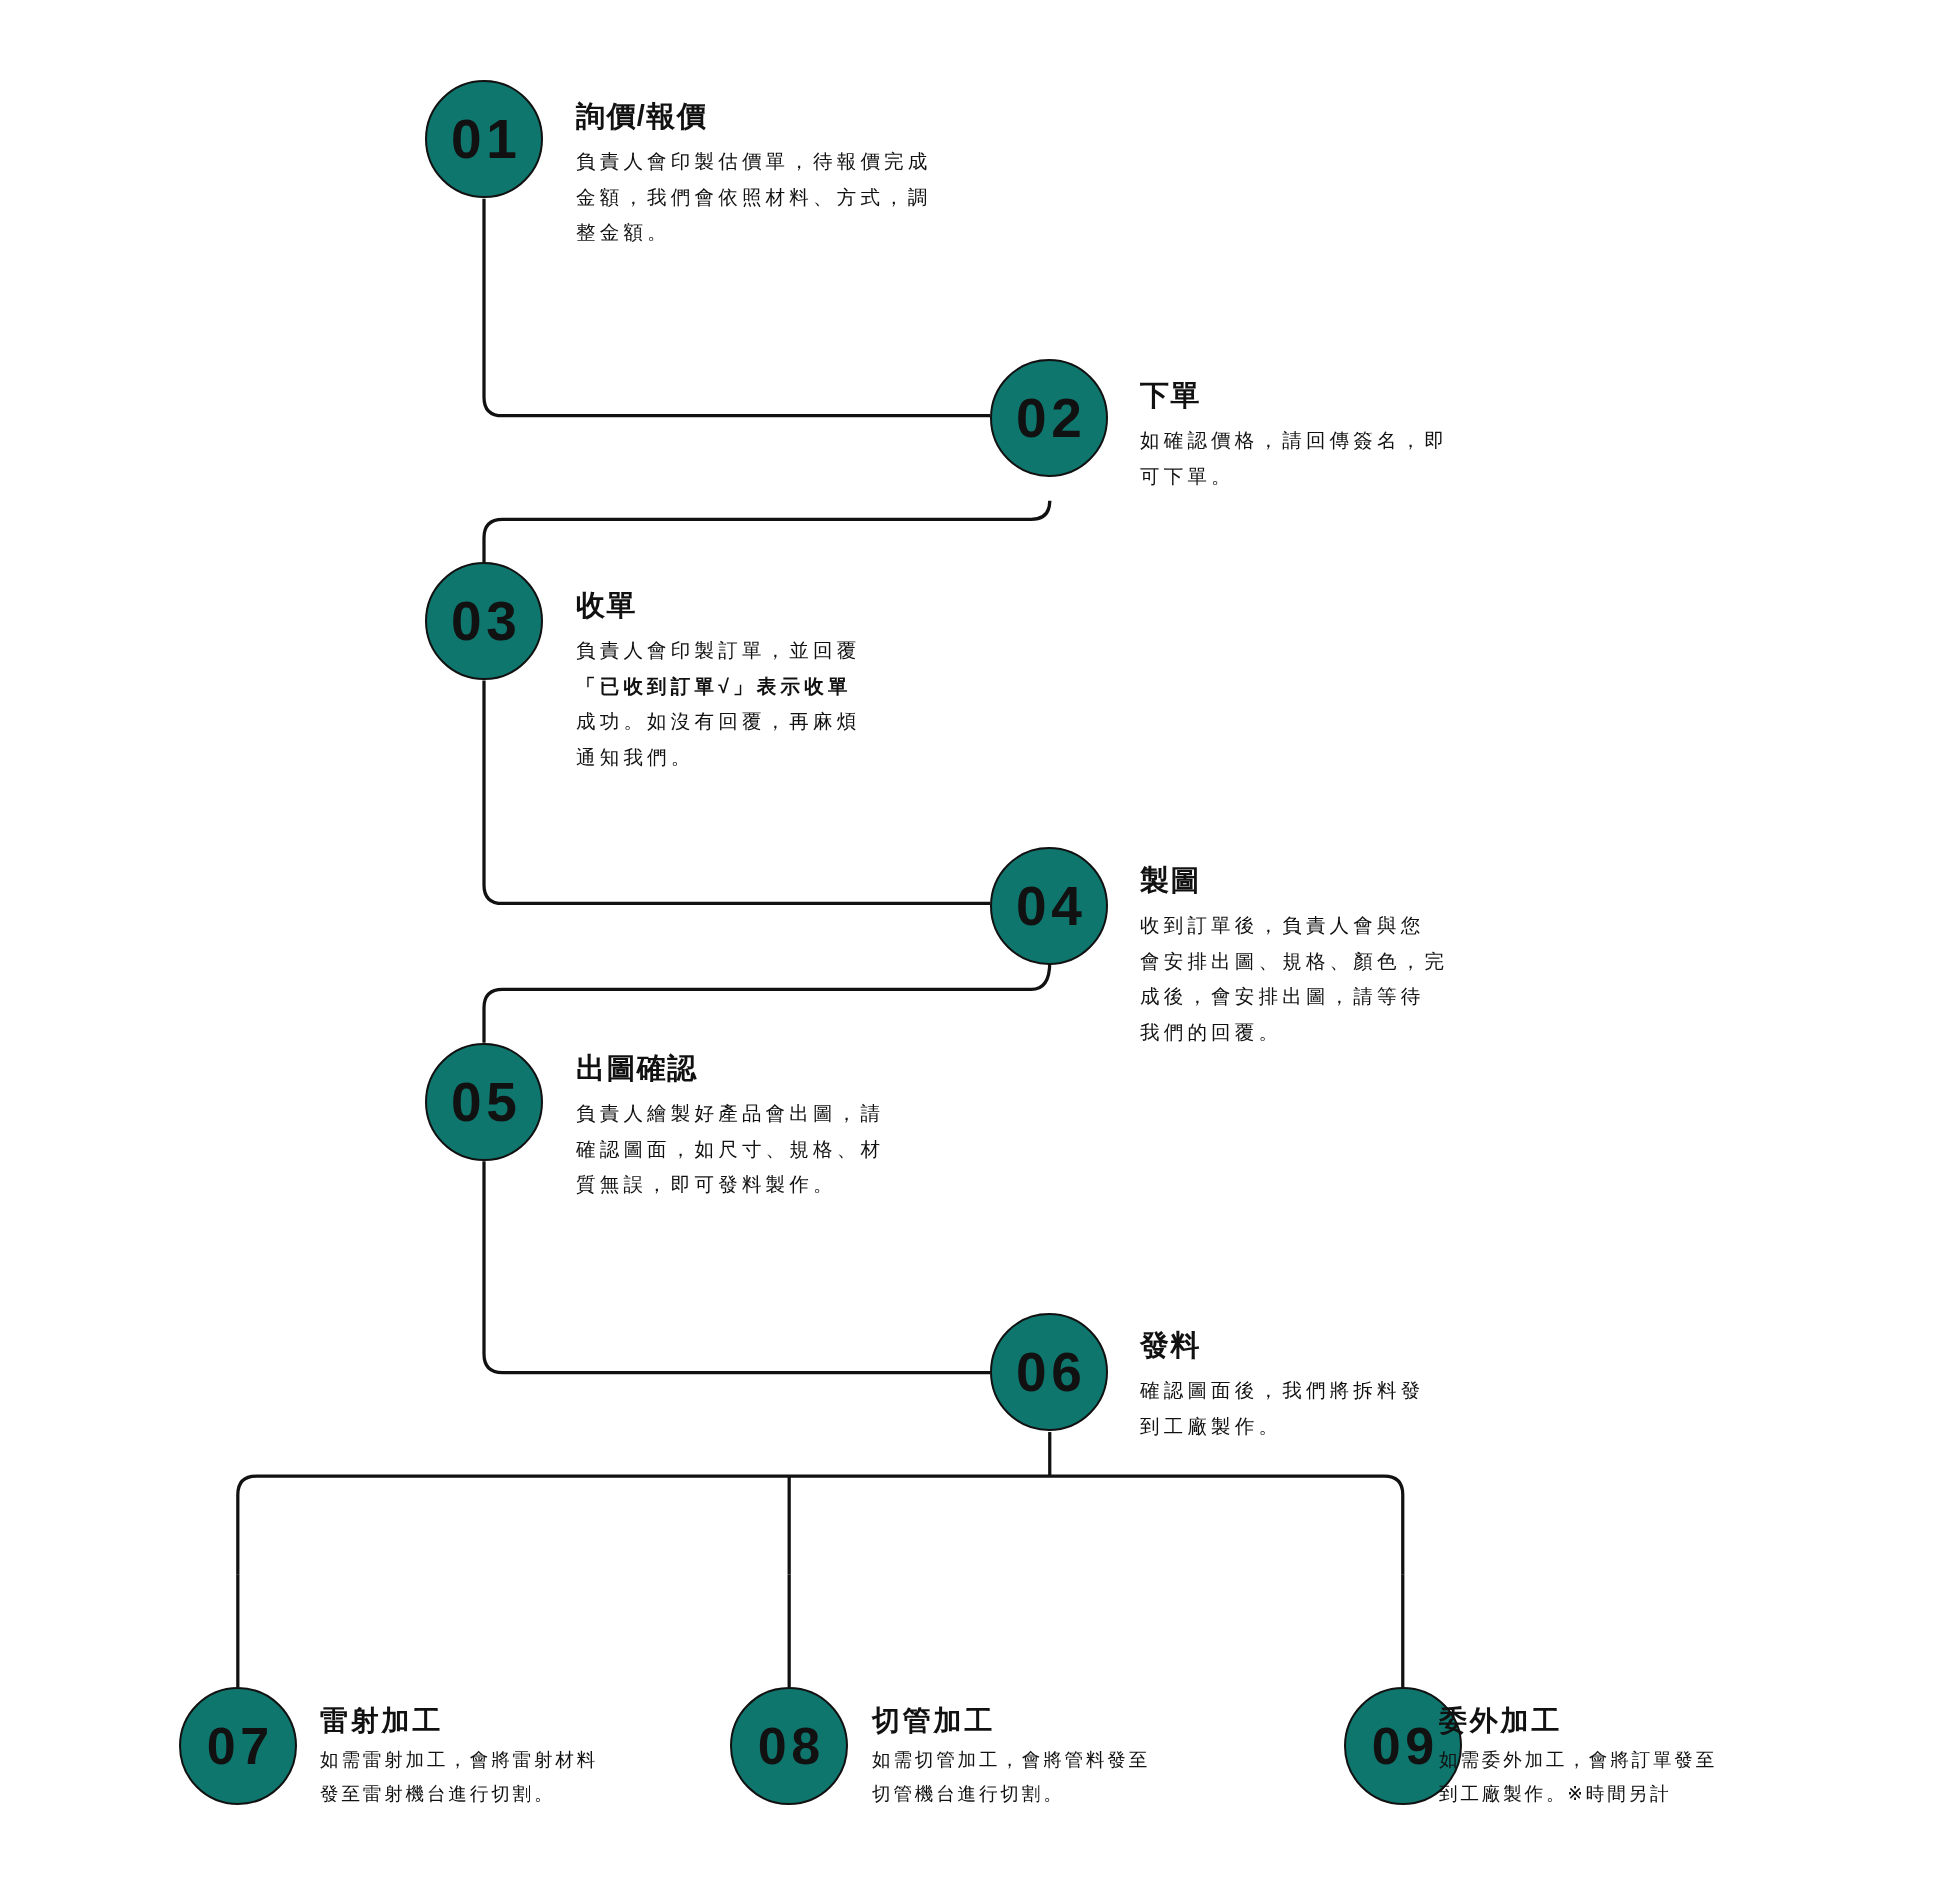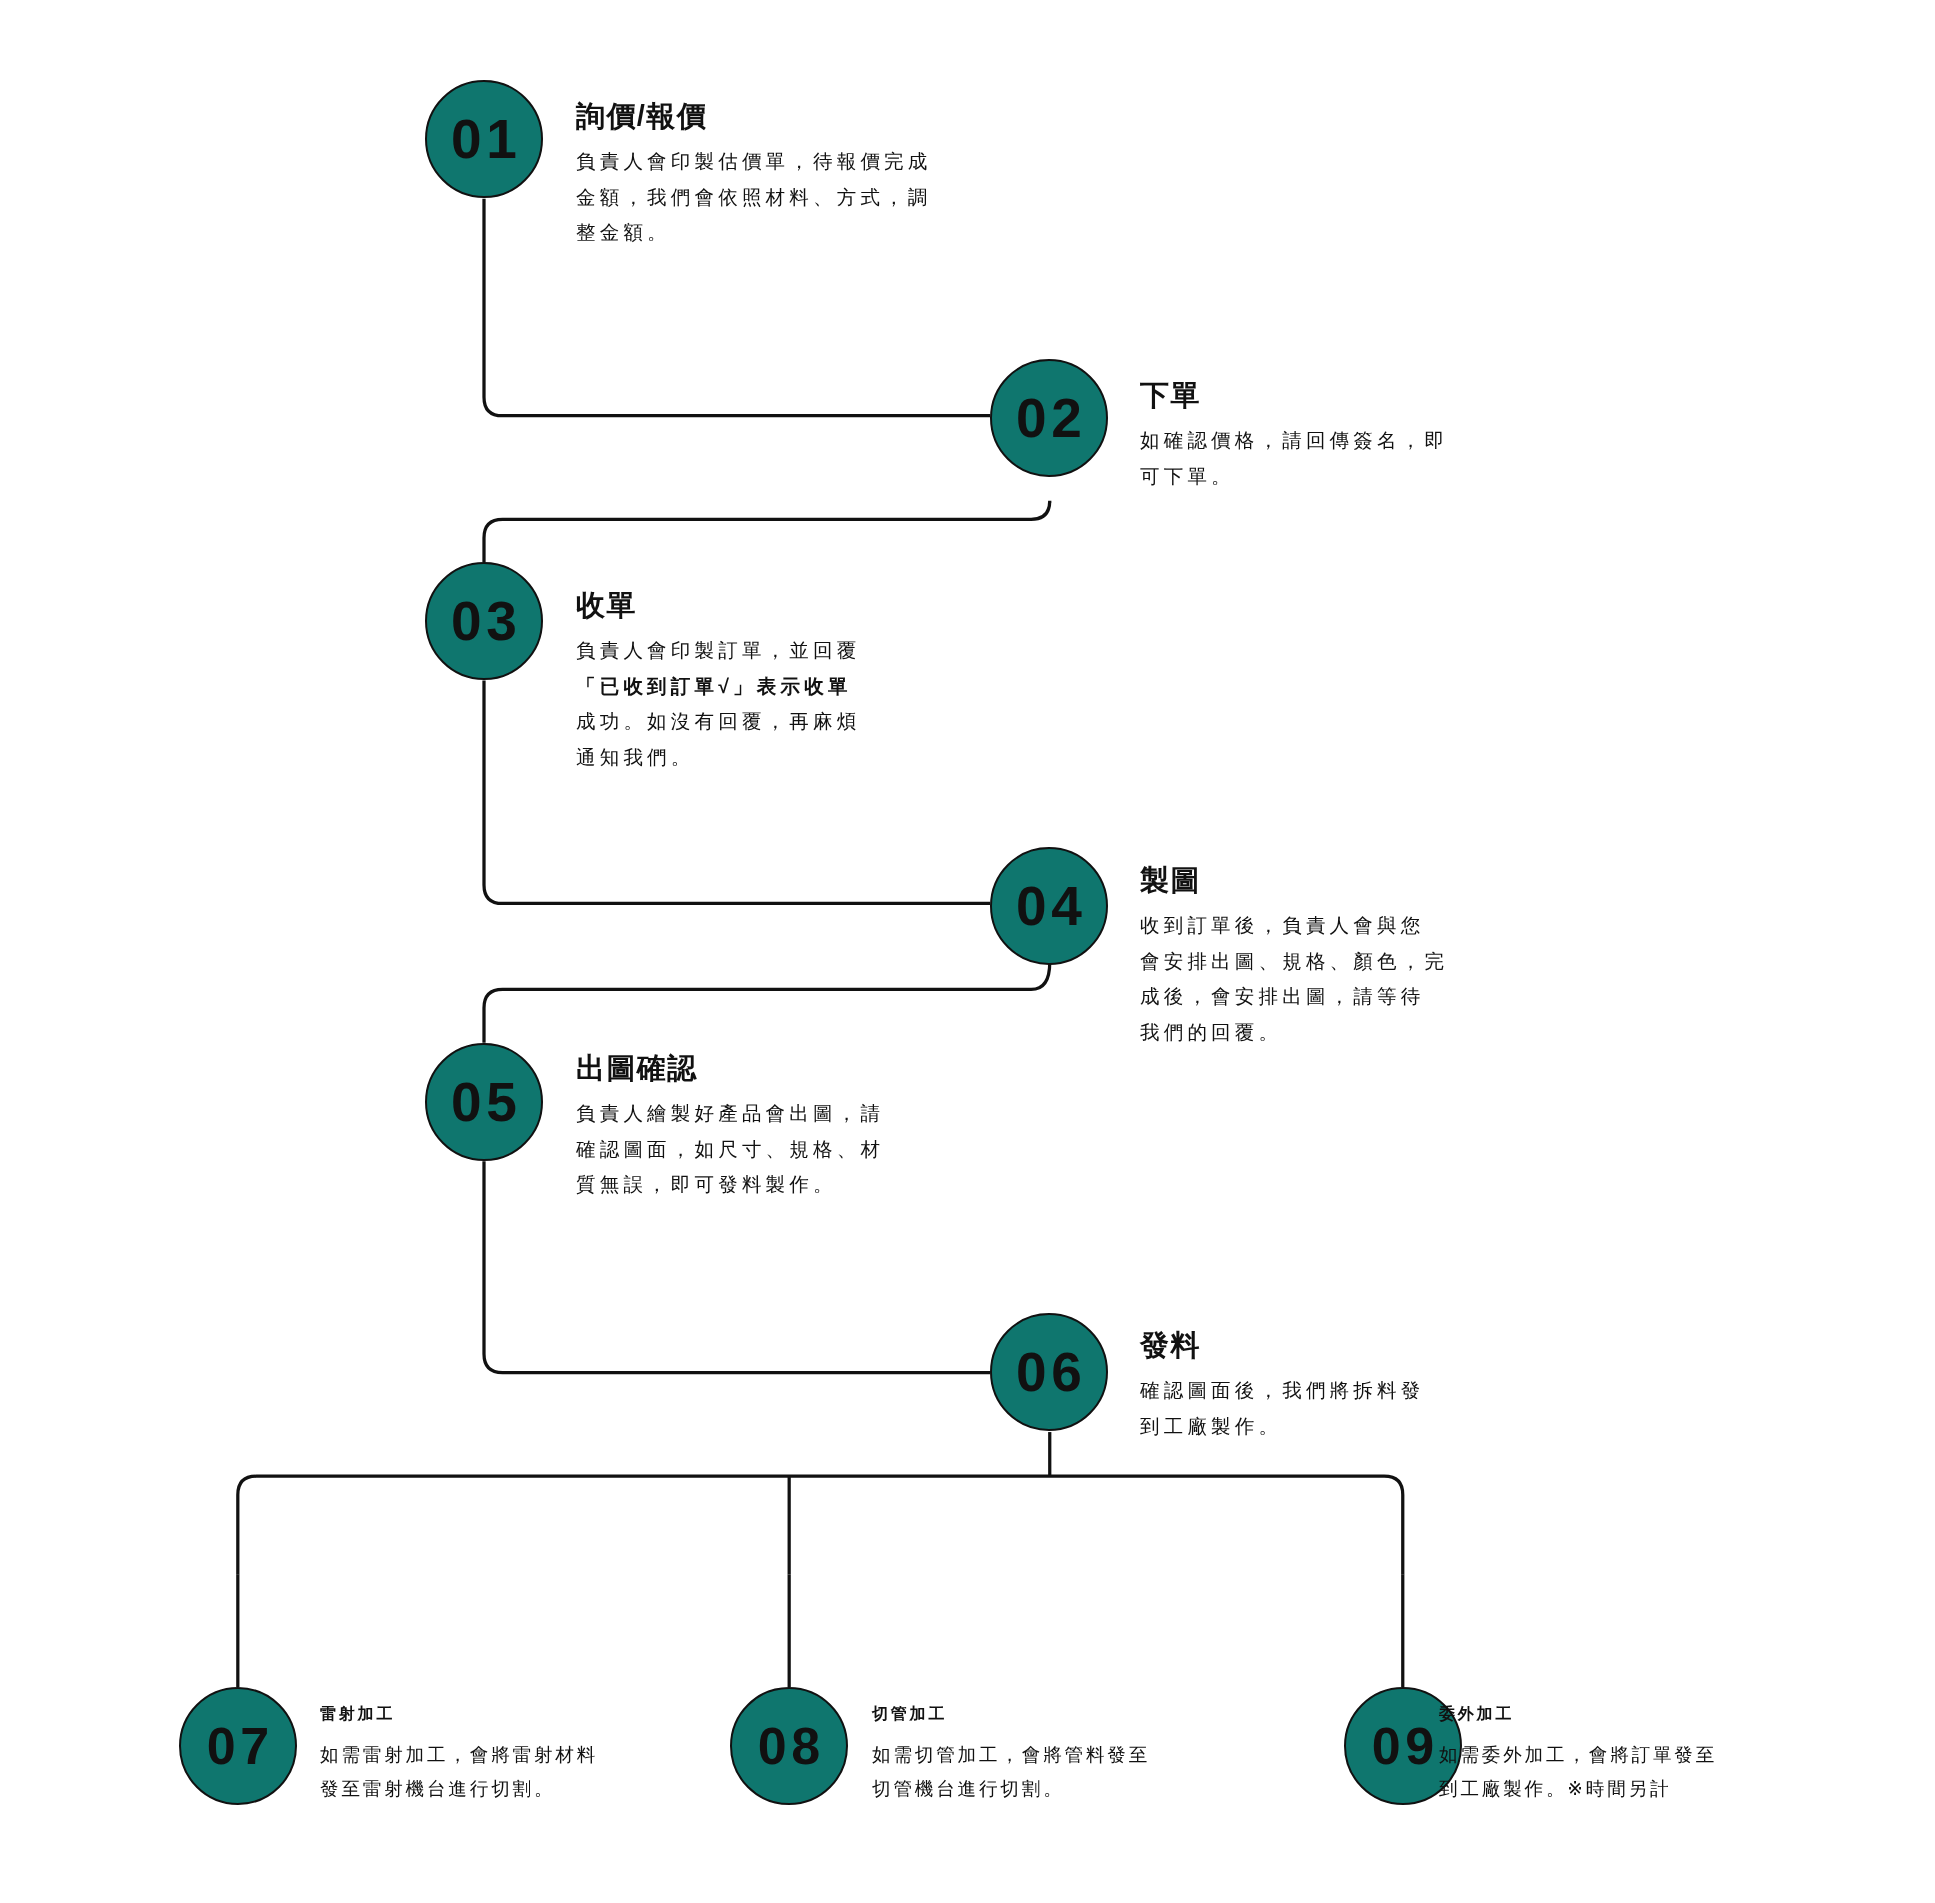--- a/index.html
+++ b/index.html
@@ -67,21 +67,21 @@
     line-height: 1.82;
     color: #111111;
     margin: 0;
   }
   .node-desc b {
     font-weight: 700;
   }
   
   .small .node-circle { border-width: 2.8px; }
   .small .node-num { font-size: 52px; }
-  .small .node-title { font-size: 16px; margin-bottom: 15px; letter-spacing: 2.8px;}
+  .small .node-title { font-size: 28px; margin-bottom: 6px; letter-spacing: 2.8px;}
   .small .node-desc { font-size: 18.6px; letter-spacing: 2.8px; line-height: 1.8; }
 </style>
 </head>
 <body>
 
 <div id="stage">
 
   <svg id="wires" viewBox="0 0 4168 4099">
     <g fill="none" stroke="#111111" stroke-width="7" stroke-linecap="butt">
 

